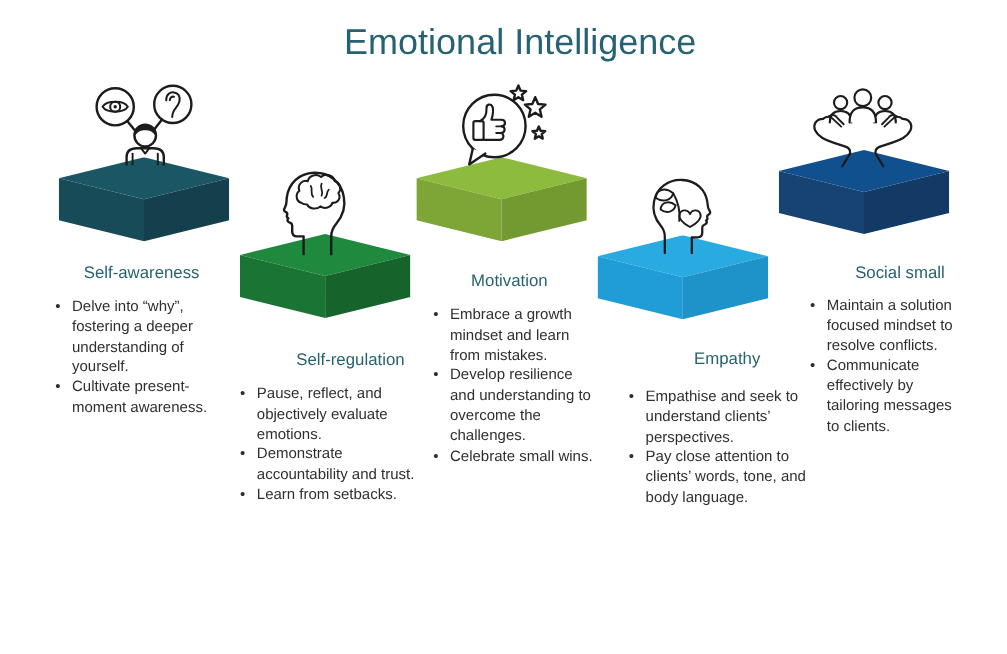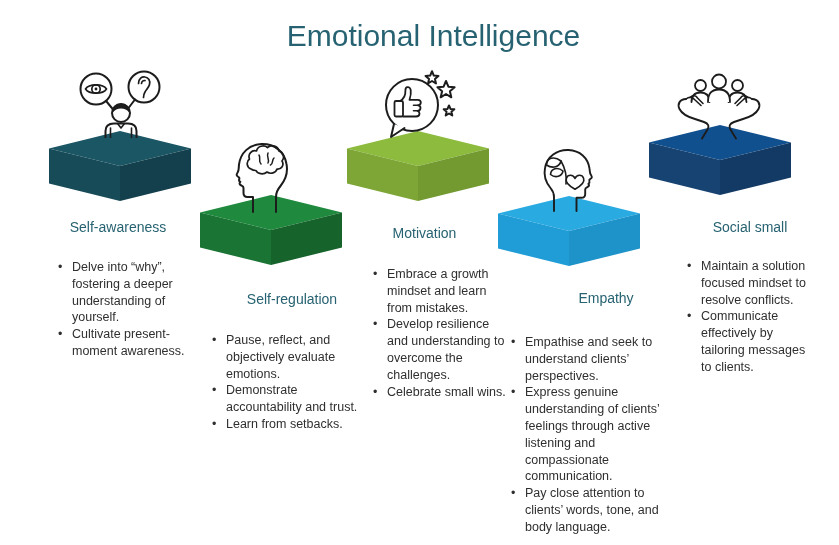--- a/index.html
+++ b/index.html
@@ -8,21 +8,21 @@
   .title{position:absolute;top:17px;left:0;width:839px;text-align:center;
          transform:translateX(14px);margin:0;font-size:30px;font-weight:400;
          color:var(--title,#266271);line-height:38px;}
   .cube{position:absolute;width:142px;height:70px;}
   .icon{position:absolute;}
   .icon g{stroke:var(--icon_stroke,#1c1c1c);fill:none;stroke-width:2;
           stroke-linecap:round;stroke-linejoin:round;}
   .icon .fill{fill:var(--icon_stroke,#1c1c1c);stroke:none;}
   .heading{position:absolute;margin:0;font-size:14px;font-weight:400;line-height:24px;
            color:var(--heading,#266271);text-align:center;}
-  .bullets{position:absolute;margin:12px;padding:0;list-style:none;font-size:12.5px;
+  .bullets{position:absolute;margin:0;padding:0;list-style:none;font-size:12.5px;
            line-height:16.8px;color:var(--body_text,#2f2f2f);}
   .bullets li{position:relative;padding-left:15px;}
   .bullets li::before{content:"\2022";position:absolute;left:1px;top:0;font-size:12.5px;}
 
   
   .p1 .cube{left:49px;top:131px;}
   .p1 .icon{left:79px;top:70px;width:84px;height:68px;}
   .p1 .heading{left:40px;top:215px;width:156px;}
   .p1 .bullets{left:45px;top:247px;width:151px;}
   
@@ -32,21 +32,21 @@
   .p2 .bullets{left:199px;top:320px;width:163px;}
   
   .p3 .cube{left:347px;top:131px;}
   .p3 .icon{left:380px;top:67px;width:78px;height:72px;}
   .p3 .heading{left:352px;top:221px;width:145px;}
   .p3 .bullets{left:360px;top:254px;width:137px;}
   
   .p4 .cube{left:498px;top:196px;}
   .p4 .icon{left:536px;top:146px;width:66px;height:66px;}
   .p4 .heading{left:521px;top:286px;width:170px;}
-  .p4 .bullets{left:498px;top:322px;width:165px;}
+  .p4 .bullets{left:523px;top:322px;width:165px;}
   
   .p5 .cube{left:649px;top:125px;}
   .p5 .icon{left:676px;top:72px;width:86px;height:70px;}
   .p5 .heading{left:682px;top:215px;width:136px;}
   .p5 .bullets{left:674px;top:246px;width:127px;}
 </style>
 </head>
 <body>
 
 <div class="canvas">
@@ -146,21 +146,20 @@
         <path d="M18 65 L18 51 C18 47.5 17 45 14.5 42 C10 36.5 7.5 29.5 9 22 C11 10.5 21 3.5 32.5 4 C44 4.5 52 12 53.5 22.5 C54 25.5 53.5 26.8 55 29 C56.3 30.9 56.1 32 54.3 32.9 C53.2 33.4 53 33.9 53.4 35.2 C53.8 36.4 53.5 37.2 52.4 37.8 C53.2 38.8 53.2 39.8 52.2 40.6 C51 41.6 49.2 41.3 49.2 43.6 L49.2 48 C49.2 50.4 47.8 51.8 45.4 51.8 L40.5 51.8 L40.5 65" stroke-width="1.9"></path>
         <path d="M30 38 C31 30 29 22 25 15" stroke-width="1.6"></path>
         <path d="M25 15 C18 9.5 10.5 12 10.5 19 C16.5 23 23.5 21 25 15 Z" stroke-width="1.6"></path>
         <path d="M27 25 C21.5 20.5 15 22.5 14.5 28.5 C19.5 32.5 26 30.5 27 25 Z" stroke-width="1.6"></path>
         <path d="M39 32.5 C37.2 28.2 31.8 28.4 30.4 32.2 C29.2 35.4 31.6 39 39 43.2 C46.4 39 48.8 35.4 47.6 32.2 C46.2 28.4 40.8 28.2 39 32.5 Z" stroke-width="1.6"></path>
       </g>
     </svg>
     <h2 class="heading">Empathy</h2>
     <ul class="bullets">
         <li>Empathise and seek to understand clients’ perspectives.</li>
-        <li>Express genuine understanding of clients’ feelings through active listening and compassionate communication.</li>
         <li>Pay close attention to clients’ words, tone, and body language.</li>
       </ul>
   </section>
 
   <section class="pillar p5">
     <svg class="cube" viewBox="0 0 142 70">
       <polygon points="71,0 142,17.5 71,35 0,17.5" fill="#11508F"></polygon>
       <polygon points="0,17.5 71,35 71,70 0,52.5" fill="#174372"></polygon>
       <polygon points="142,17.5 71,35 71,70 142,52.5" fill="#123A65"></polygon>
     </svg>

